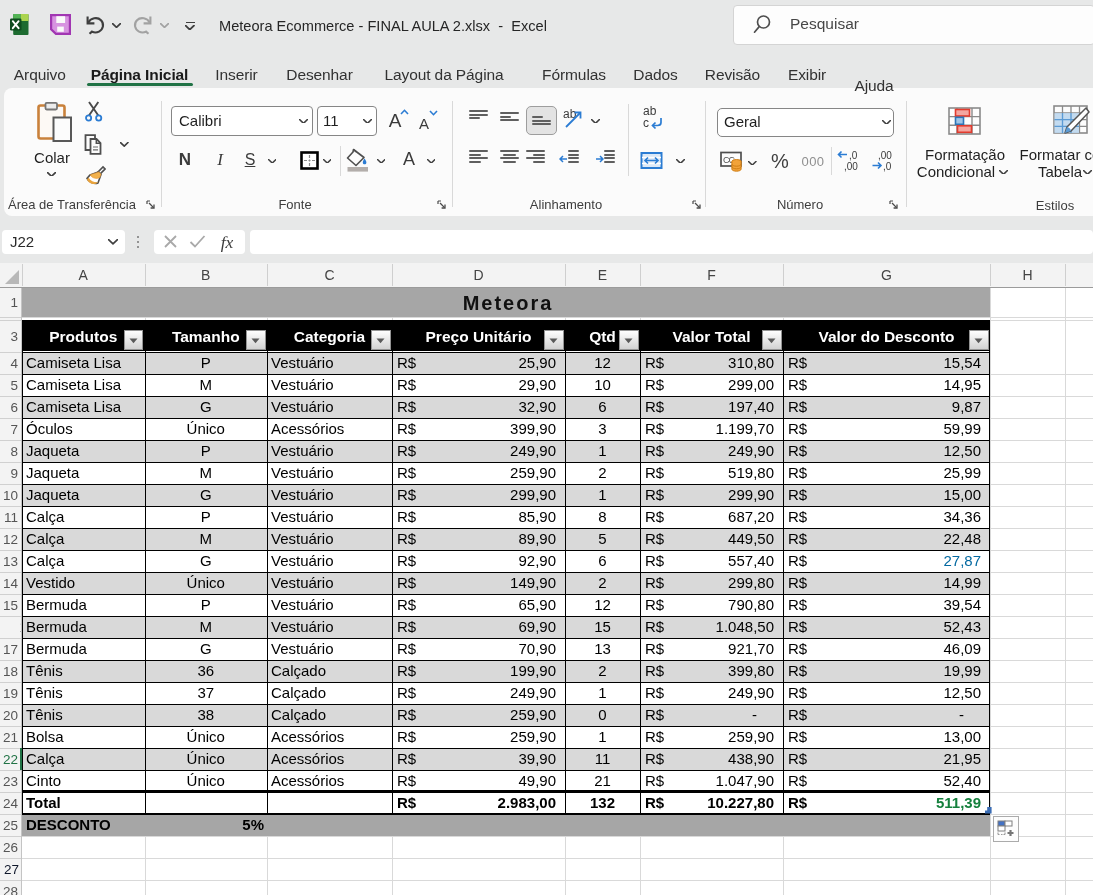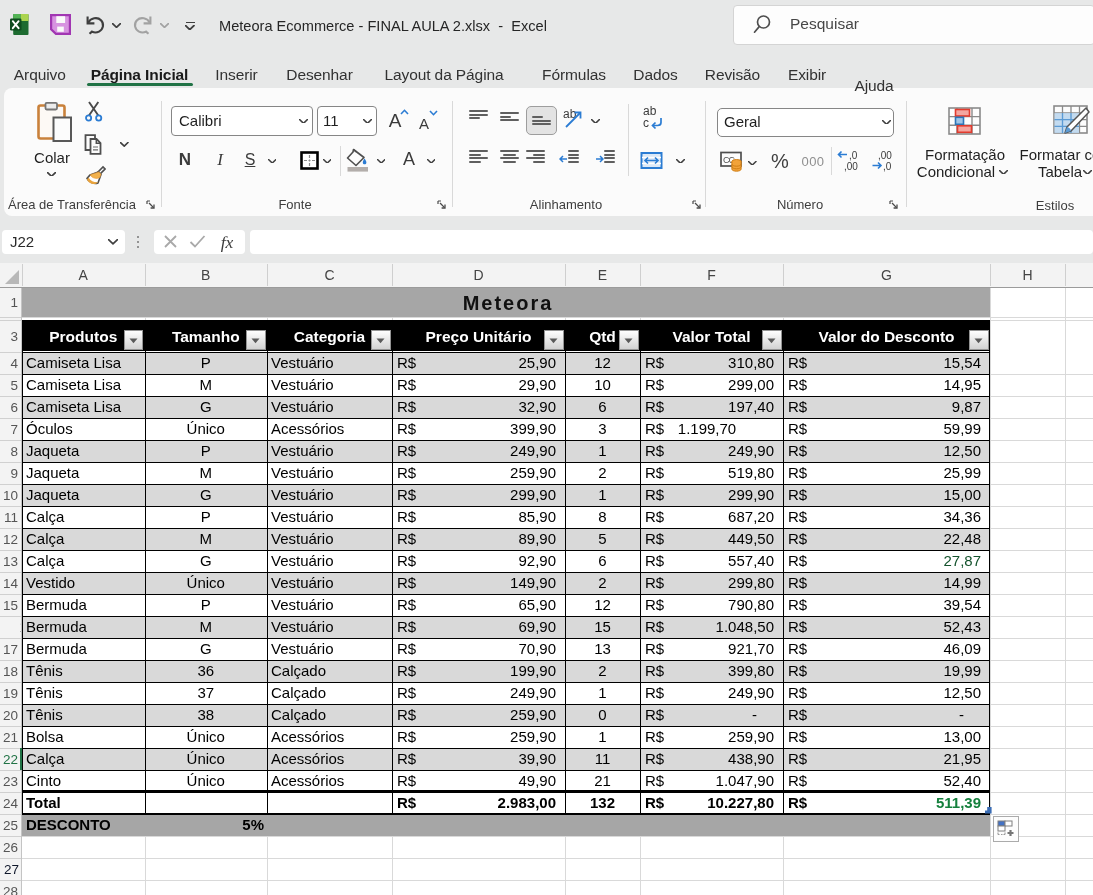--- a/index.html
+++ b/index.html
@@ -479,21 +479,21 @@
 <div style="position:absolute;left:788px;top:395.5px;width:30px;height:22.0px;line-height:22.0px;font-size:15px;color:#000;">R$</div>
 <div style="position:absolute;left:783px;top:395.5px;width:198px;height:22.0px;line-height:22.0px;text-align:right;font-size:15px;color:#000;">9,87</div>
 <div style="position:absolute;left:22px;top:417.5px;width:968px;height:22.0px;background:#ffffff;"></div>
 <div style="position:absolute;left:26px;top:417.5px;width:120px;height:22.0px;line-height:22.0px;font-size:15px;color:#000;">Óculos</div>
 <div style="position:absolute;left:144.5px;top:417.5px;width:122.5px;height:22.0px;line-height:22.0px;text-align:center;font-size:15px;color:#000;">Único</div>
 <div style="position:absolute;left:271px;top:417.5px;width:122px;height:22.0px;line-height:22.0px;font-size:15px;color:#000;">Acessórios</div>
 <div style="position:absolute;left:397px;top:417.5px;width:30px;height:22.0px;line-height:22.0px;font-size:15px;color:#000;">R$</div>
 <div style="position:absolute;left:392px;top:417.5px;width:164px;height:22.0px;line-height:22.0px;text-align:right;font-size:15px;color:#000;">399,90</div>
 <div style="position:absolute;left:565px;top:417.5px;width:75px;height:22.0px;line-height:22.0px;text-align:center;font-size:15px;color:#000;">3</div>
 <div style="position:absolute;left:645px;top:417.5px;width:30px;height:22.0px;line-height:22.0px;font-size:15px;color:#000;">R$</div>
-<div style="position:absolute;left:640px;top:417.5px;width:134px;height:22.0px;line-height:22.0px;text-align:center;font-size:15px;color:#000;">1.199,70</div>
+<div style="position:absolute;left:640px;top:417.5px;width:134px;height:22.0px;line-height:22.0px;text-align:right;font-size:15px;color:#000;">1.199,70</div>
 <div style="position:absolute;left:788px;top:417.5px;width:30px;height:22.0px;line-height:22.0px;font-size:15px;color:#000;">R$</div>
 <div style="position:absolute;left:783px;top:417.5px;width:198px;height:14px;line-height:22.0px;text-align:right;font-size:15px;color:#000;">59,99</div>
 <div style="position:absolute;left:22px;top:439.5px;width:968px;height:22.0px;background:#d9d9d9;"></div>
 <div style="position:absolute;left:26px;top:439.5px;width:120px;height:22.0px;line-height:22.0px;font-size:15px;color:#000;">Jaqueta</div>
 <div style="position:absolute;left:144.5px;top:439.5px;width:122.5px;height:22.0px;line-height:22.0px;text-align:center;font-size:15px;color:#000;">P</div>
 <div style="position:absolute;left:271px;top:439.5px;width:122px;height:22.0px;line-height:22.0px;font-size:15px;color:#000;">Vestuário</div>
 <div style="position:absolute;left:397px;top:439.5px;width:30px;height:22.0px;line-height:22.0px;font-size:15px;color:#000;">R$</div>
 <div style="position:absolute;left:392px;top:439.5px;width:164px;height:22.0px;line-height:22.0px;text-align:right;font-size:15px;color:#000;">249,90</div>
 <div style="position:absolute;left:565px;top:439.5px;width:75px;height:22.0px;line-height:22.0px;text-align:center;font-size:15px;color:#000;">1</div>
 <div style="position:absolute;left:645px;top:439.5px;width:30px;height:22.0px;line-height:22.0px;font-size:15px;color:#000;">R$</div>
@@ -547,21 +547,21 @@
 <div style="position:absolute;left:22px;top:549.5px;width:968px;height:22.0px;background:#ffffff;"></div>
 <div style="position:absolute;left:26px;top:549.5px;width:120px;height:22.0px;line-height:22.0px;font-size:15px;color:#000;">Calça</div>
 <div style="position:absolute;left:144.5px;top:549.5px;width:122.5px;height:22.0px;line-height:22.0px;text-align:center;font-size:15px;color:#000;">G</div>
 <div style="position:absolute;left:271px;top:549.5px;width:122px;height:22.0px;line-height:22.0px;font-size:15px;color:#000;">Vestuário</div>
 <div style="position:absolute;left:397px;top:549.5px;width:30px;height:22.0px;line-height:22.0px;font-size:15px;color:#000;">R$</div>
 <div style="position:absolute;left:392px;top:549.5px;width:164px;height:22.0px;line-height:22.0px;text-align:right;font-size:15px;color:#000;">92,90</div>
 <div style="position:absolute;left:565px;top:549.5px;width:75px;height:22.0px;line-height:22.0px;text-align:center;font-size:15px;color:#000;">6</div>
 <div style="position:absolute;left:645px;top:549.5px;width:30px;height:22.0px;line-height:22.0px;font-size:15px;color:#000;">R$</div>
 <div style="position:absolute;left:640px;top:549.5px;width:134px;height:22.0px;line-height:22.0px;text-align:right;font-size:15px;color:#000;">557,40</div>
 <div style="position:absolute;left:788px;top:549.5px;width:30px;height:22.0px;line-height:22.0px;font-size:15px;color:#000;">R$</div>
-<div style="position:absolute;left:783px;top:549.5px;width:198px;height:22.0px;line-height:22.0px;text-align:right;font-size:15px;color:#14532d;">27,87</div>
+<div style="position:absolute;left:783px;top:549.5px;width:198px;height:22.0px;line-height:22.0px;text-align:right;font-size:15px;color:#0369a1;">27,87</div>
 <div style="position:absolute;left:22px;top:571.5px;width:968px;height:22.0px;background:#d9d9d9;"></div>
 <div style="position:absolute;left:26px;top:571.5px;width:120px;height:22.0px;line-height:22.0px;font-size:15px;color:#000;">Vestido</div>
 <div style="position:absolute;left:144.5px;top:571.5px;width:122.5px;height:22.0px;line-height:22.0px;text-align:center;font-size:15px;color:#000;">Único</div>
 <div style="position:absolute;left:271px;top:571.5px;width:122px;height:22.0px;line-height:22.0px;font-size:15px;color:#000;">Vestuário</div>
 <div style="position:absolute;left:397px;top:571.5px;width:30px;height:22.0px;line-height:22.0px;font-size:15px;color:#000;">R$</div>
 <div style="position:absolute;left:392px;top:571.5px;width:164px;height:22.0px;line-height:22.0px;text-align:right;font-size:15px;color:#000;">149,90</div>
 <div style="position:absolute;left:565px;top:571.5px;width:75px;height:22.0px;line-height:22.0px;text-align:center;font-size:15px;color:#000;">2</div>
 <div style="position:absolute;left:645px;top:571.5px;width:30px;height:22.0px;line-height:22.0px;font-size:15px;color:#000;">R$</div>
 <div style="position:absolute;left:640px;top:571.5px;width:134px;height:22.0px;line-height:22.0px;text-align:right;font-size:15px;color:#000;">299,80</div>
 <div style="position:absolute;left:788px;top:571.5px;width:30px;height:22.0px;line-height:22.0px;font-size:15px;color:#000;">R$</div>

